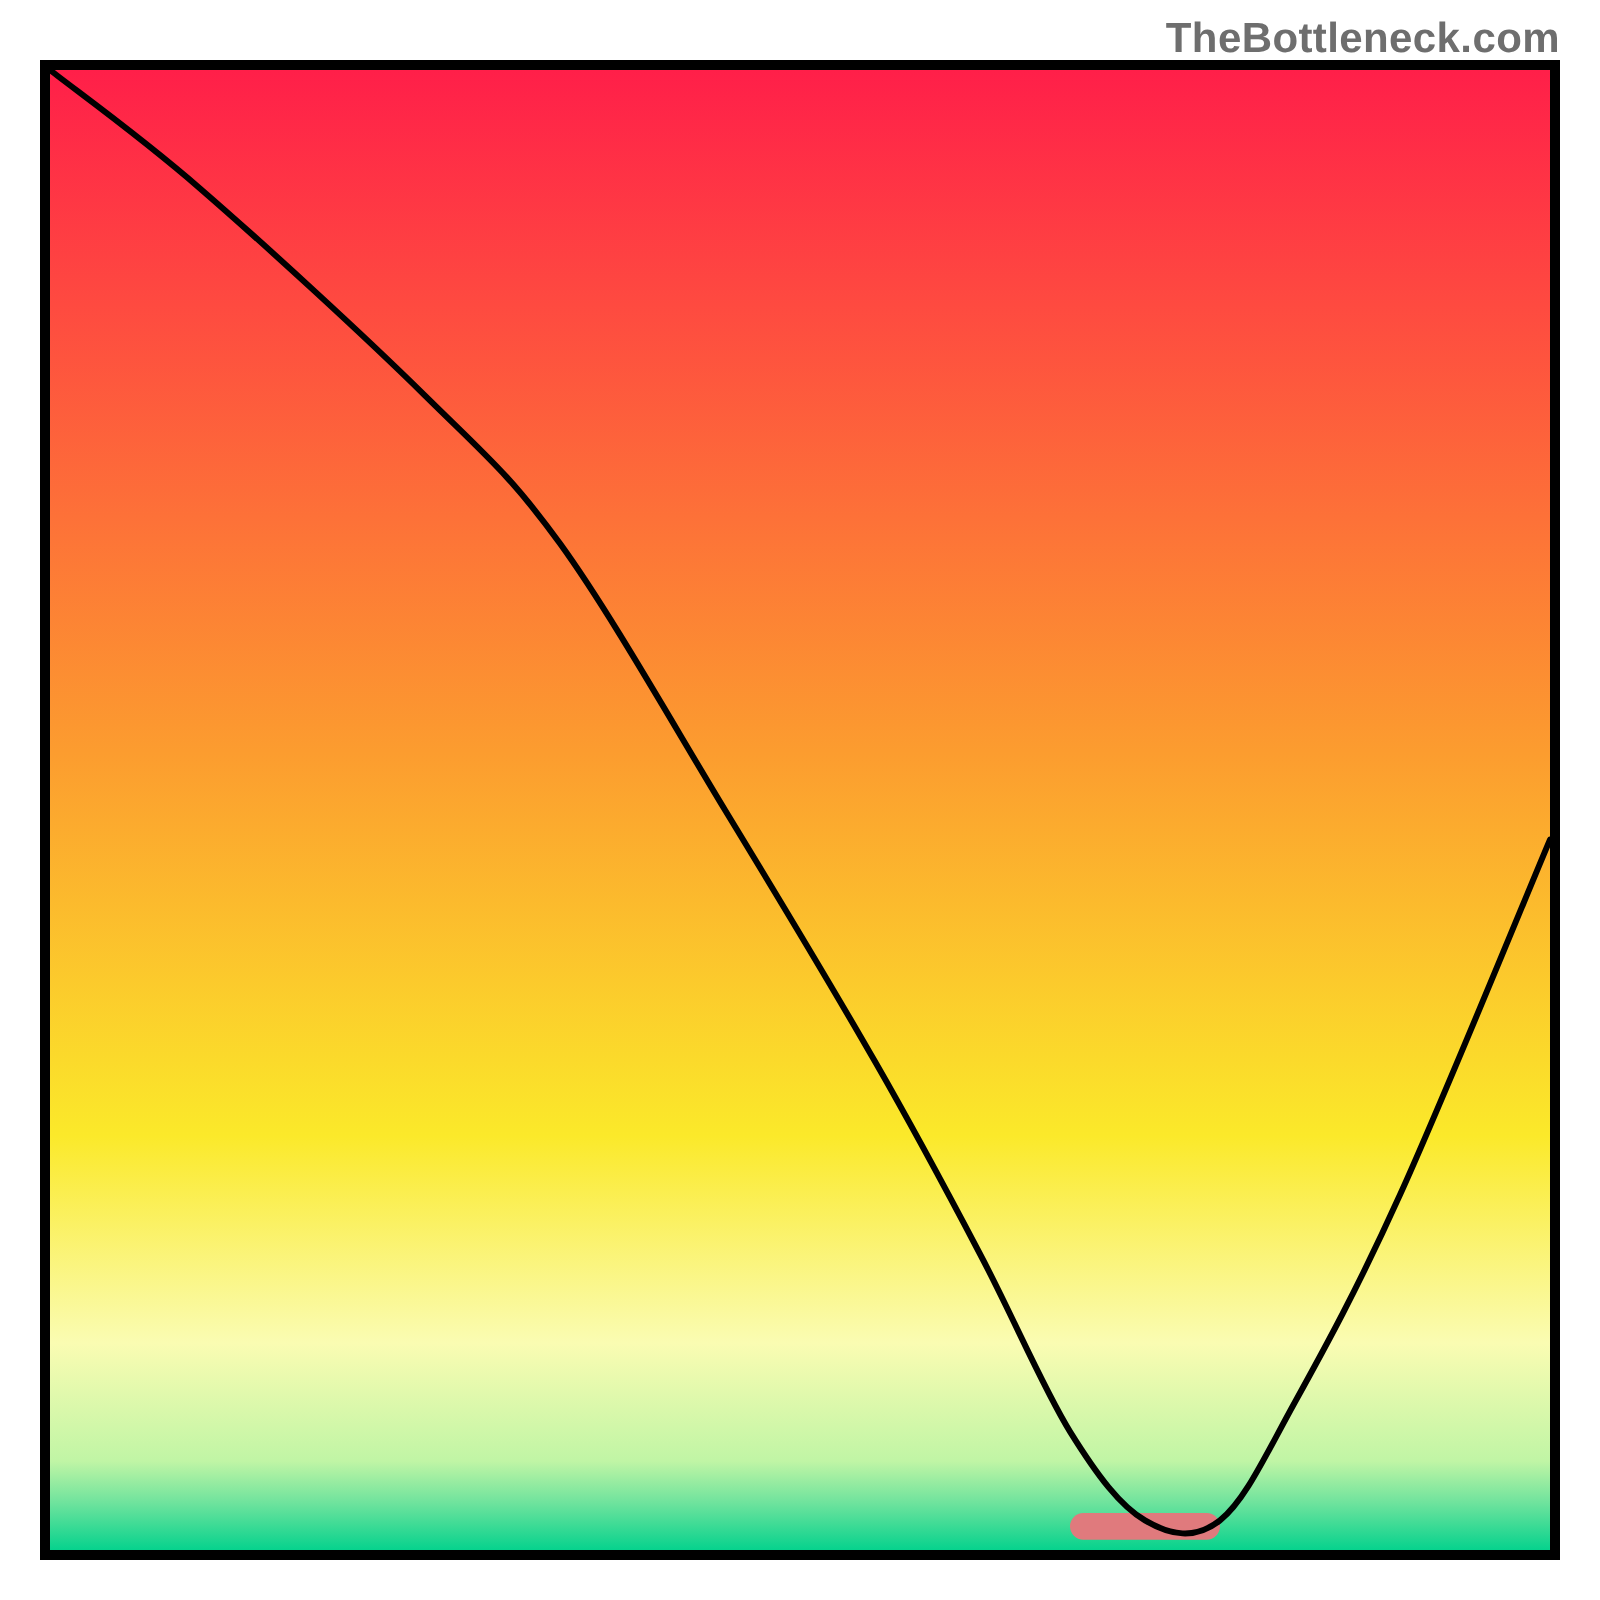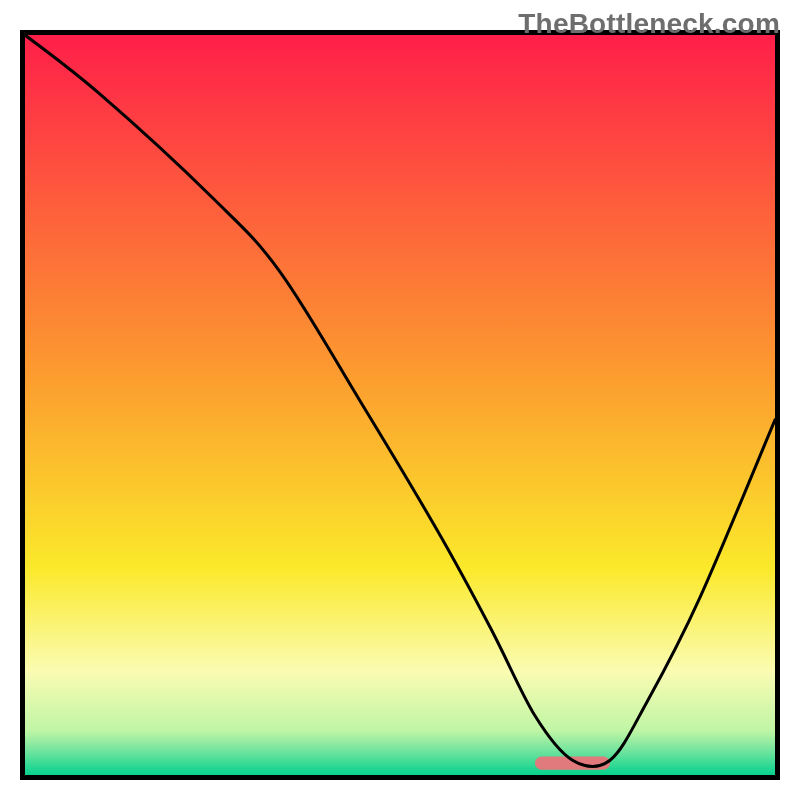--- a/index.html
+++ b/index.html
@@ -13,21 +13,21 @@
   .chart-container {
     position: relative;
     width: 800px;
     height: 800px;
   }
   .watermark {
     position: absolute;
     top: 8px;
     right: 20px;
     font-family: Arial, Helvetica, sans-serif;
-    font-size: 28px;
+    font-size: 21px;
     font-weight: 600;
     color: #6e6e6e;
     letter-spacing: 0.2px;
     z-index: 10;
   }
   svg {
     display: block;
   }
 </style>
 </head>

